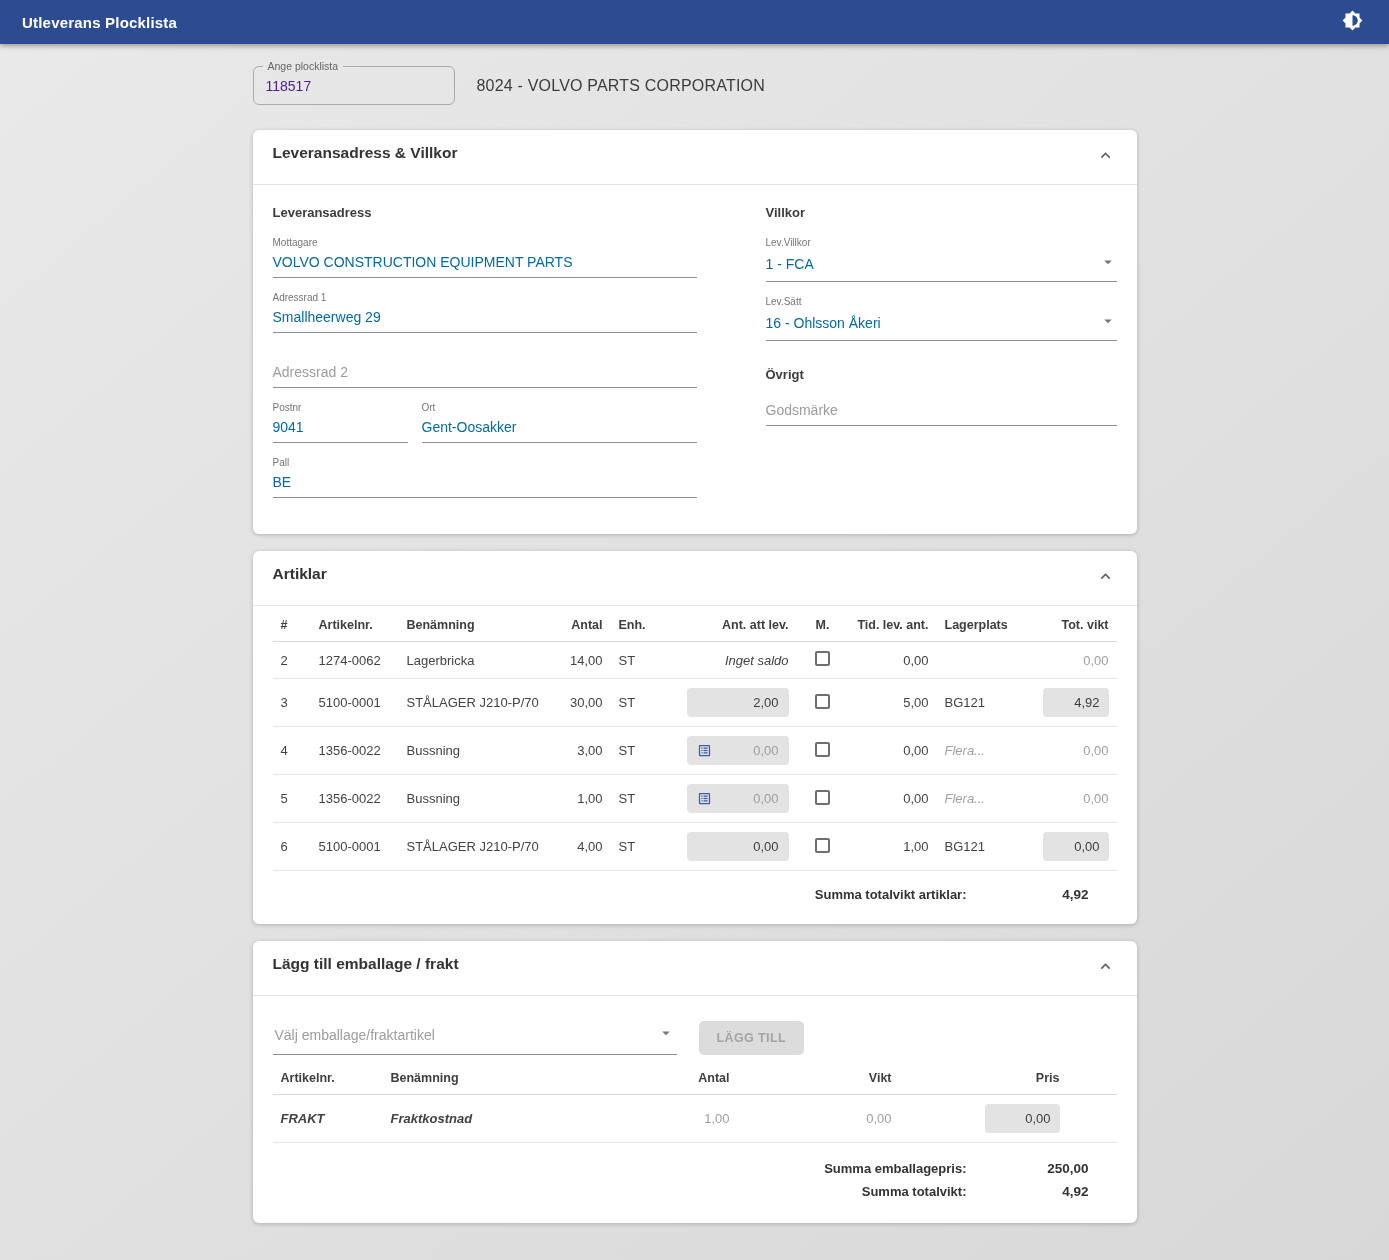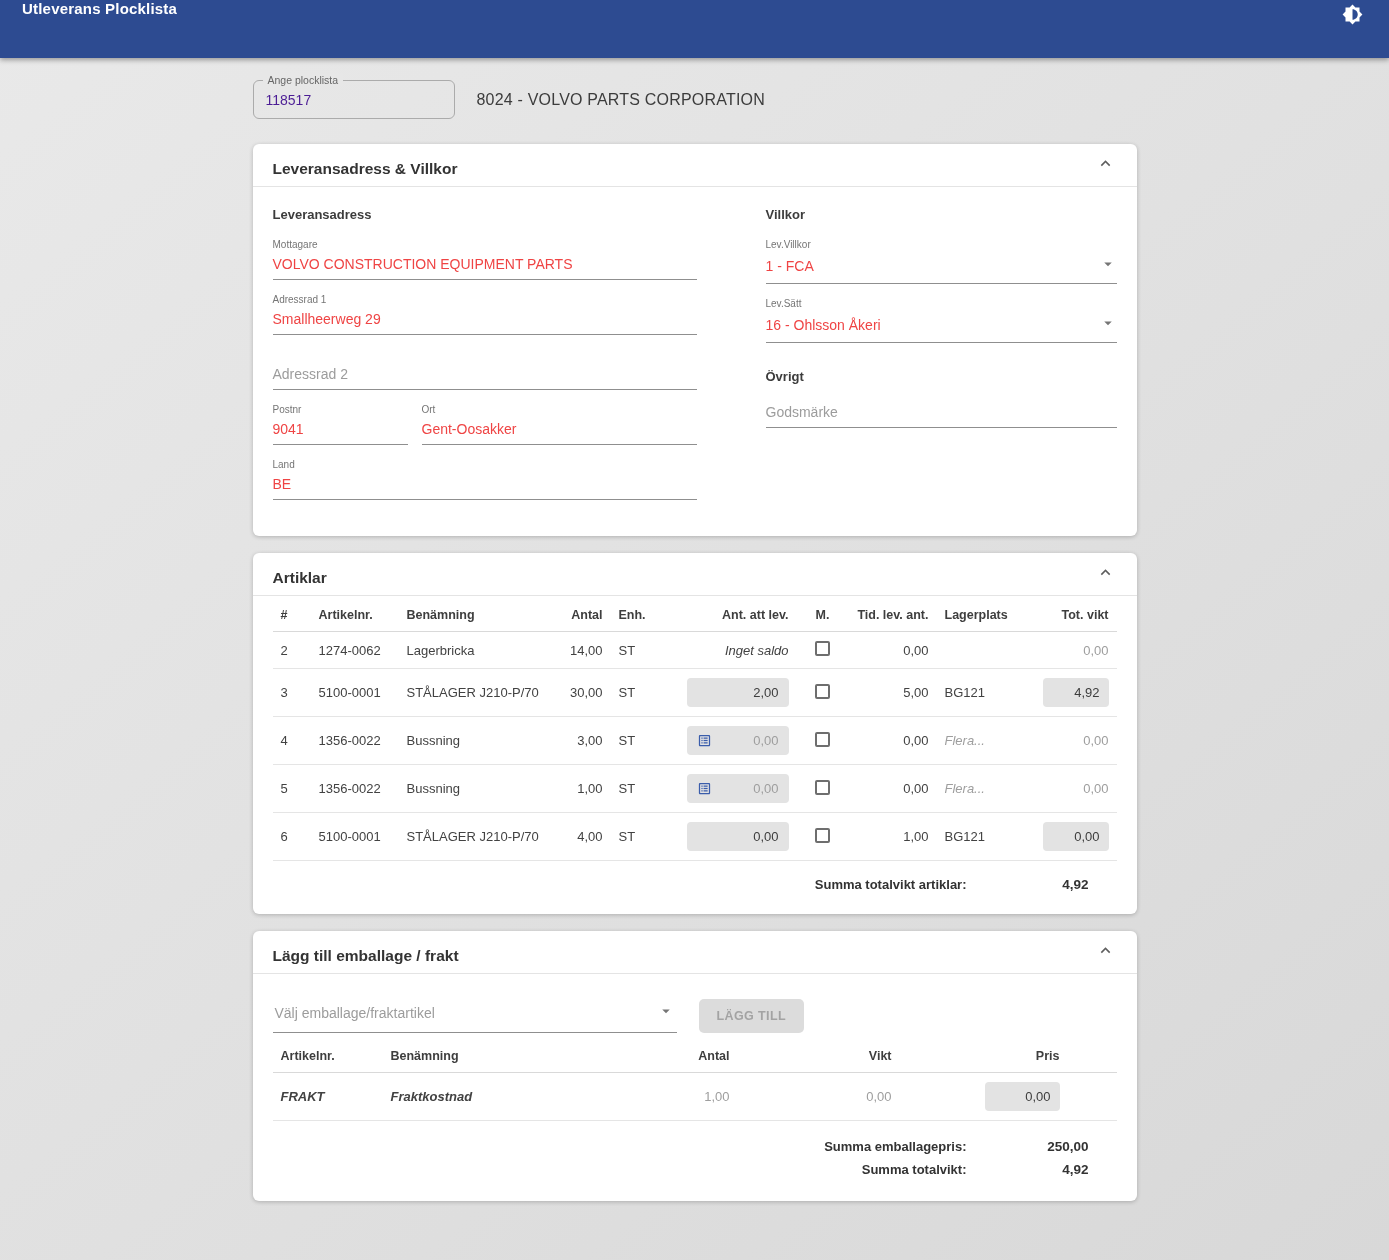--- a/index.html
+++ b/index.html
@@ -5,22 +5,22 @@
   * { box-sizing: border-box; }
   html,body { margin:0; padding:0; width:1389px; height:1260px; }
   body {
     font-family:"Liberation Sans", sans-serif;
     background: linear-gradient(140deg,#e9e9e9 0%, #e0e0e0 55%, #d8d8d8 100%);
     color:#3b3b3b;
     overflow:hidden;
   }
   
   .appbar {
-    height:58px; background:#2d4b91;
-    display:flex; align-items:flex-start; justify-content:space-between;
+    height:44px; background:#2d4b91;
+    display:flex; align-items:center; justify-content:space-between;
     padding:0 22px; box-shadow:0 2px 5px rgba(0,0,0,.35);
   }
   .appbar-title { color:#fff; font-size:15px; font-weight:bold; letter-spacing:.2px; }
   .icon-btn { background:none; border:none; padding:4px; cursor:pointer; display:flex; align-items:center; }
 
   
   .main { width:884px; margin:22px auto 0; }
   .header-row { display:flex; align-items:center; margin-bottom:25px; }
   .outlined-field {
     position:relative; width:202px; height:39px;
@@ -33,35 +33,35 @@
   }
   .outlined-value { font-size:14px; color:#4c1d95; }
   .customer { font-size:16px; color:#3c3c3c; margin-left:22px; letter-spacing:.2px; }
 
   
   .card {
     background:#fff; border-radius:6px; margin-bottom:17px;
     box-shadow:0 1px 4px rgba(0,0,0,.22);
   }
   .card-header {
-    display:flex; align-items:flex-end; justify-content:space-between;
-    padding:8px 20px; border-bottom:1px solid #e4e4e4;
+    display:flex; align-items:flex-start; justify-content:space-between;
+    padding:14px 20px; border-bottom:1px solid #e4e4e4;
   }
   .card-title { font-size:15.5px; font-weight:bold; color:#333; }
   .collapse-btn { background:none; border:none; padding:2px; cursor:pointer; display:flex; }
 
   
   .form-body { display:flex; justify-content:space-between; padding:16px 20px 22px; }
   .col-left { width:424px; }
   .col-right { width:351px; }
   .sub-heading { font-size:13px; font-weight:bold; color:#3c3c3c; margin:4px 0 17px; }
   .field { margin-bottom:14px; }
   .field-label { font-size:10px; color:#757575; height:12px; margin-bottom:2px; }
   .field-value {
-    font-size:14px; color:#ef4444; padding:2px 0 7px;
+    font-size:14px; color:#0369a1; padding:2px 0 7px;
     border-bottom:1px solid #8f8f8f; min-height:27px;
     display:flex; align-items:center; justify-content:space-between;
   }
   .field-value.placeholder { color:#9c9c9c; }
   .row2 { display:flex; gap:14px; }
   .row2 .postnr { width:135px; } .row2 .ort { flex:1; }
   .ovrigt-heading { margin-top:26px; }
 
   
   table { width:100%; border-collapse:collapse; }
@@ -174,21 +174,21 @@
             <div class="field-label">Postnr</div>
             <div class="field-value">9041</div>
           </div>
           <div class="field ort">
             <div class="field-label">Ort</div>
             <div class="field-value">Gent-Oosakker</div>
           </div>
         </div>
 
         <div class="field">
-          <div class="field-label">Land</div>
+          <div class="field-label">Pall</div>
           <div class="field-value">BE</div>
         </div>
       </div>
 
       <div class="col-right">
         <div class="sub-heading">Villkor</div>
 
         <div class="field">
           <div class="field-label">Lev.Villkor</div>
           <div class="field-value">

